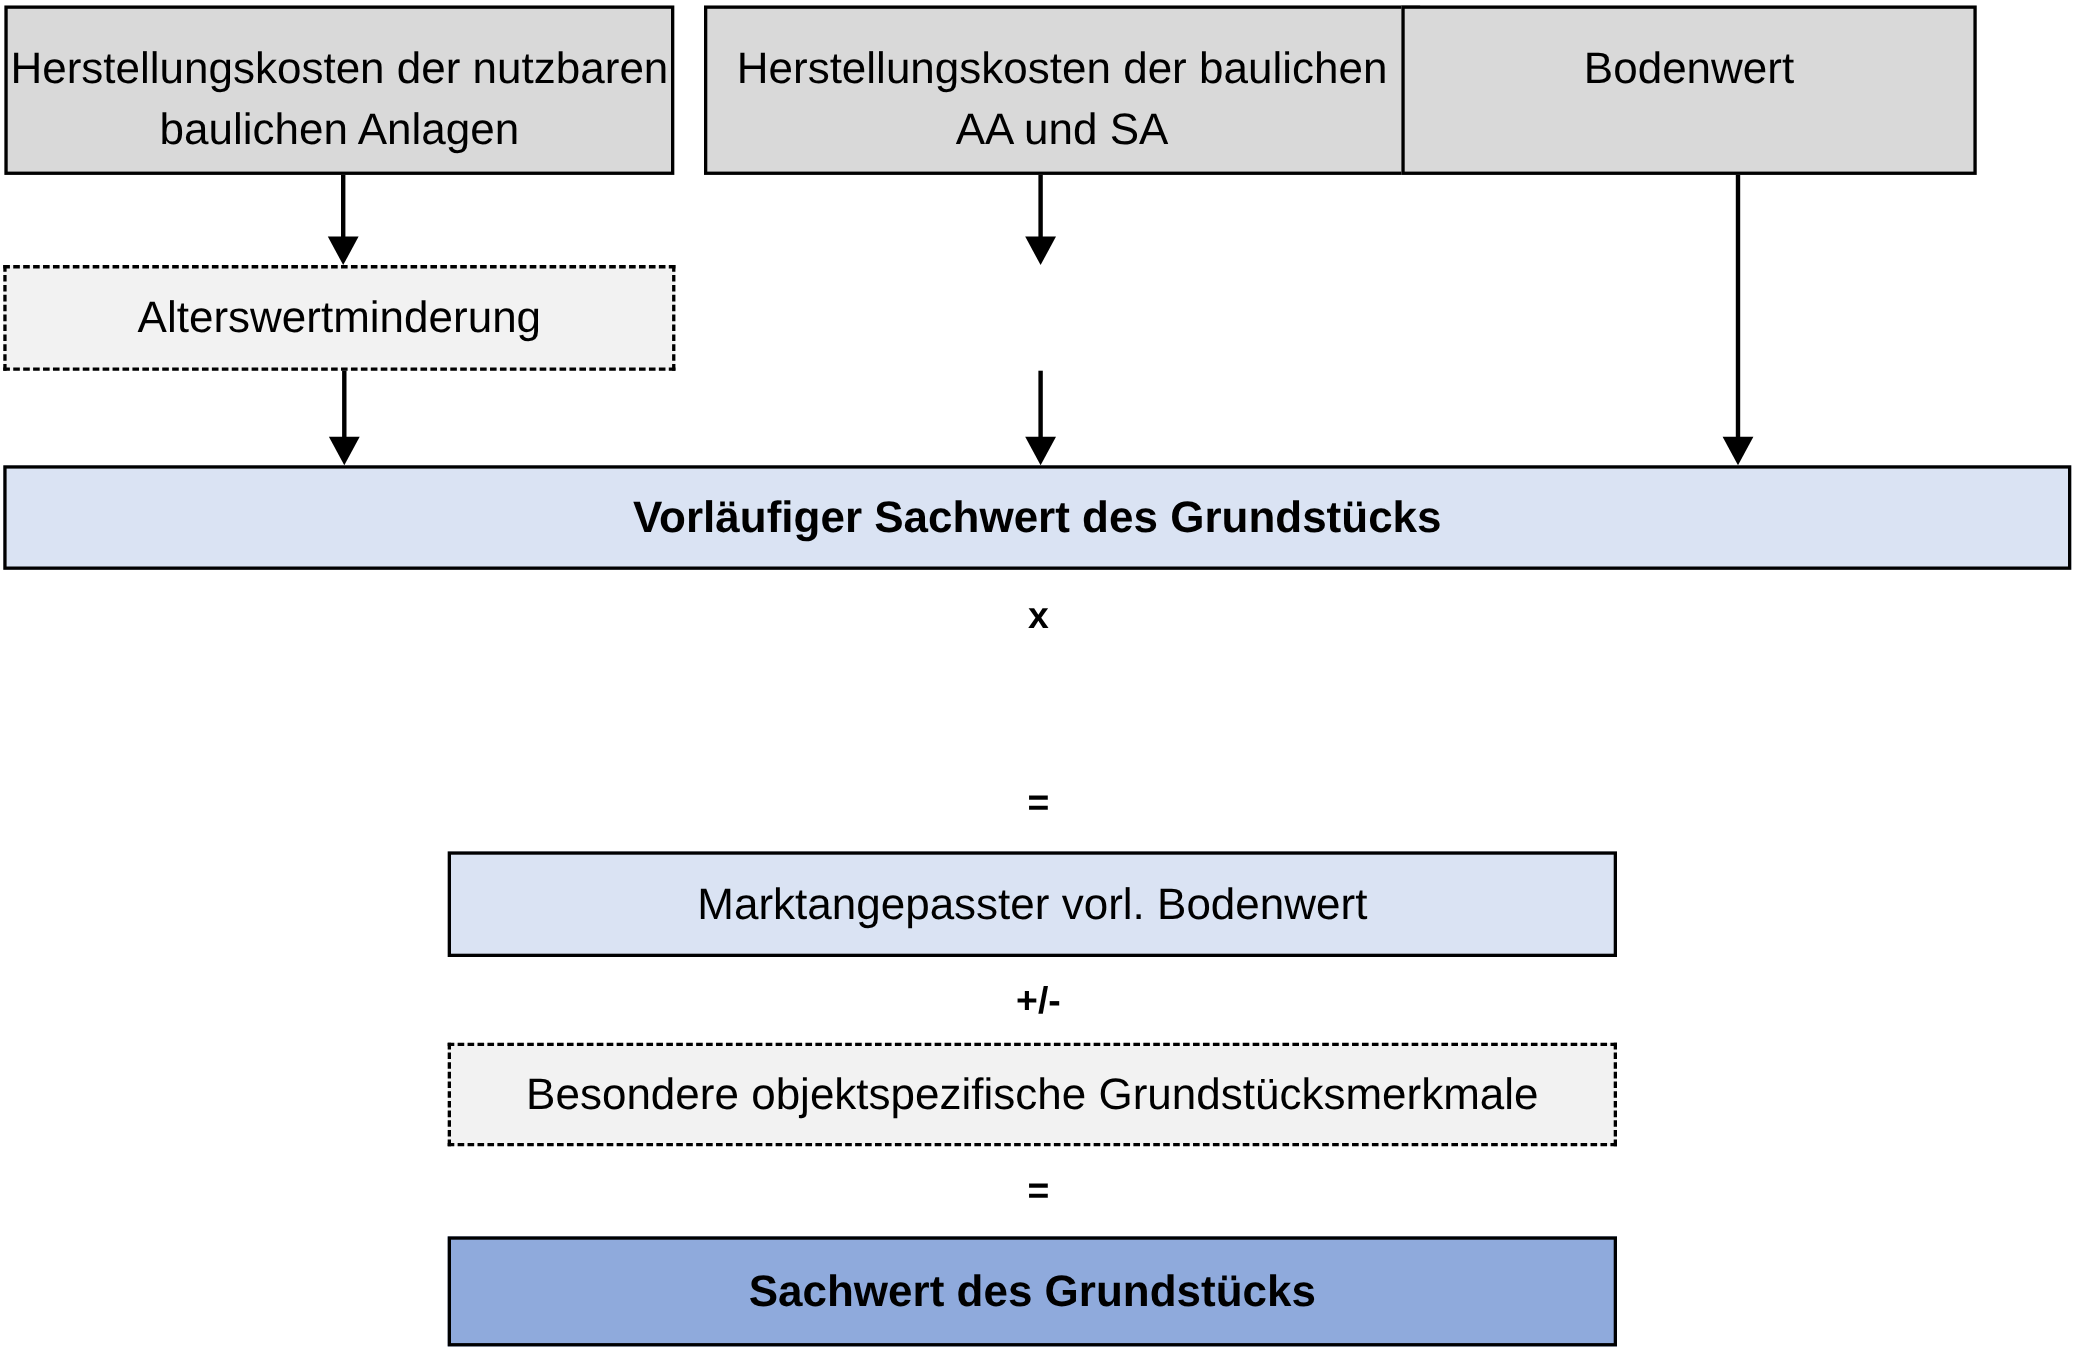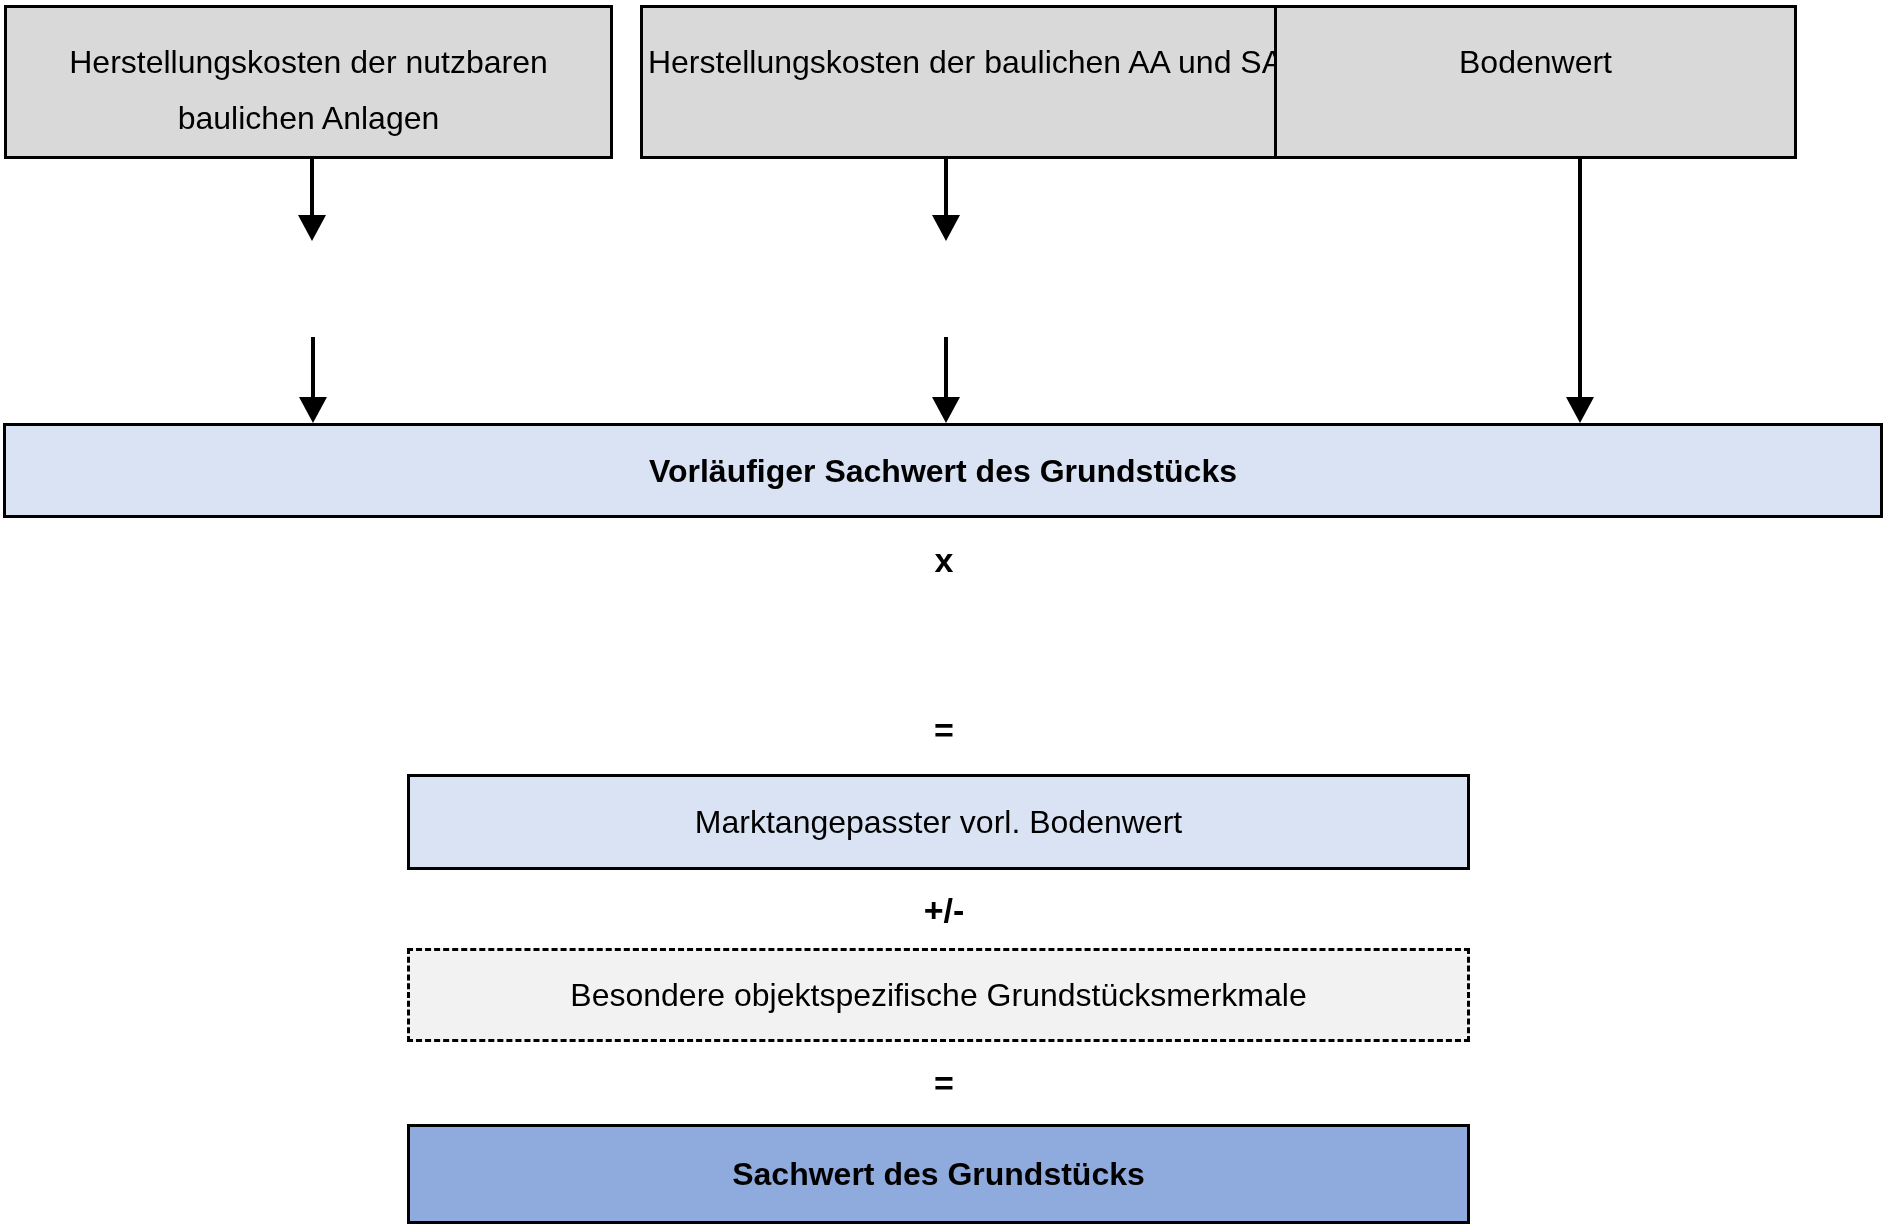--- a/index.html
+++ b/index.html
@@ -23,21 +23,21 @@
     height: 1227px;
     background: var(--canvas-bg);
     overflow: hidden;
   }
   .box {
     position: absolute;
     display: flex;
     align-items: center;
     justify-content: center;
     text-align: center;
-    font-size: 32px;
+    font-size: 40px;
     line-height: 52px;
     color: #000;
   }
   .box.solid  { border: 3px solid var(--line-color); }
   .box.dashed { border: 3px dashed var(--line-color); background: var(--box-dashed-fill); }
   .box.gray   { background: var(--box-gray); }
   .box.blue-light { background: var(--box-blue-light); }
   .box.blue   { background: var(--box-blue); align-items: center; }
   .box.bold   { font-weight: bold; }
   .box.top-align {
@@ -97,20 +97,23 @@
 
   <div class="arrow" style="left:298px; top:159px; height:82px;">
     <div class="stem"></div>
     <div class="head"></div>
   </div>
   <div class="arrow" style="left:932px; top:159px; height:82px;">
     <div class="stem"></div>
     <div class="head"></div>
   </div>
 
+  <div class="box dashed" style="left:3px; top:241px; width:611px; height:96px;">
+    <span>Alterswertminderung</span>
+  </div>
 
 
   <div class="arrow" style="left:299px; top:337px; height:86px;">
     <div class="stem"></div>
     <div class="head"></div>
   </div>
   <div class="arrow" style="left:932px; top:337px; height:86px;">
     <div class="stem"></div>
     <div class="head"></div>
   </div>

